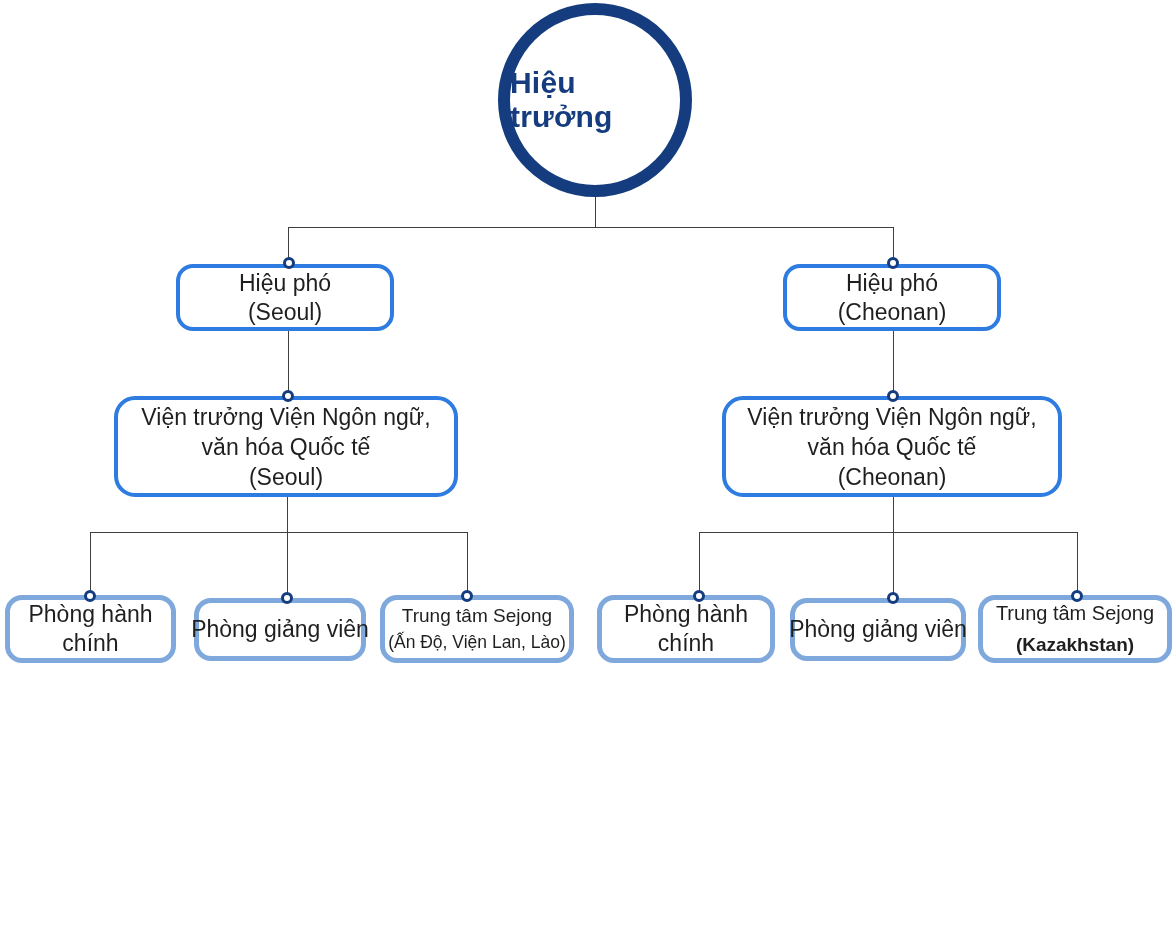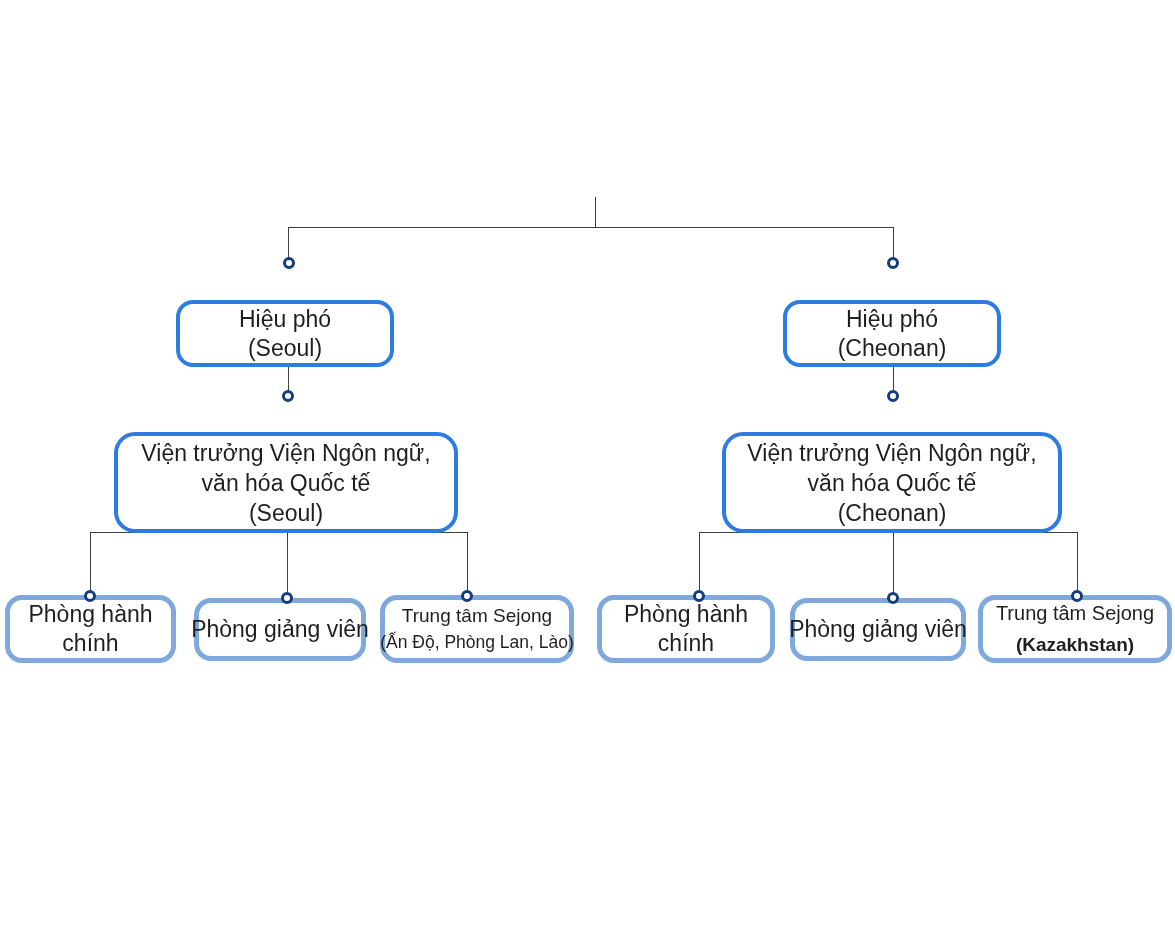--- a/index.html
+++ b/index.html
@@ -24,21 +24,21 @@
     box-sizing:border-box; border:12px solid var(--navy); border-radius:50%;
     background:#fff; display:flex; align-items:center; justify-content:center; z-index:2;
   }
   .root .ln{font-size:30px; font-weight:600; color:var(--navy); letter-spacing:0.2px;}
   
   .node{
     position:absolute; box-sizing:border-box; background:#fff; z-index:2;
     display:flex; flex-direction:column; align-items:center; justify-content:center;
     text-align:center; color:var(--text);
   }
-  .nb{border:4px solid var(--bright-blue); border-radius:17px;margin-top:36px;}
+  .nb{border:4px solid var(--bright-blue); border-radius:17px;}
   .nl{border:5px solid var(--light-blue); border-radius:17px;}
   .node .ln{font-size:23px; line-height:29px; white-space:nowrap;}
   .node.r3 .ln{line-height:30px;}
   .node .sm1{font-size:19px; line-height:26px;}
   .node .sm2{font-size:17.5px; line-height:26px;}
   .node .kz1{font-size:20px; line-height:31px;}
   .node .kz2{font-size:19px; line-height:31px;font-weight:bold;}
 </style>
 </head>
 <body>
@@ -64,40 +64,43 @@
   <span class="dot" style="left:887px;top:257px;"></span>
   <span class="dot" style="left:282px;top:390px;"></span>
   <span class="dot" style="left:887px;top:390px;"></span>
   <span class="dot" style="left:84px;top:590px;"></span>
   <span class="dot" style="left:281px;top:592px;"></span>
   <span class="dot" style="left:461px;top:590px;"></span>
   <span class="dot" style="left:693px;top:590px;"></span>
   <span class="dot" style="left:887px;top:592px;"></span>
   <span class="dot" style="left:1071px;top:590px;"></span>
 
+  <div class="root">
+    <span class="ln">Hiệu trưởng</span>
+  </div>
 
   <div class="node nb" style="left:176px;top:264px;width:218px;height:67px;">
     <div class="ln">Hiệu phó</div>
     <div class="ln">(Seoul)</div>
   </div>
   <div class="node nb r3" style="left:114px;top:396px;width:344px;height:101px;border-radius:21px;">
     <div class="ln">Viện trưởng Viện Ngôn ngữ,</div>
     <div class="ln">văn hóa Quốc tế</div>
     <div class="ln">(Seoul)</div>
   </div>
   <div class="node nl" style="left:5px;top:595px;width:171px;height:68px;">
     <div class="ln">Phòng hành</div>
     <div class="ln">chính</div>
   </div>
   <div class="node nl" style="left:194px;top:598px;width:172px;height:63px;">
     <div class="ln">Phòng giảng viên</div>
   </div>
   <div class="node nl" style="left:380px;top:595px;width:194px;height:68px;">
     <div class="ln sm1">Trung tâm Sejong</div>
-    <div class="ln sm2">(Ấn Độ, Phòng Lan, Lào)</div>
+    <div class="ln sm2">(Ấn Độ, Viện Lan, Lào)</div>
   </div>
 
   <div class="node nb" style="left:783px;top:264px;width:218px;height:67px;">
     <div class="ln">Hiệu phó</div>
     <div class="ln">(Cheonan)</div>
   </div>
   <div class="node nb r3" style="left:722px;top:396px;width:340px;height:101px;border-radius:21px;">
     <div class="ln">Viện trưởng Viện Ngôn ngữ,</div>
     <div class="ln">văn hóa Quốc tế</div>
     <div class="ln">(Cheonan)</div>

